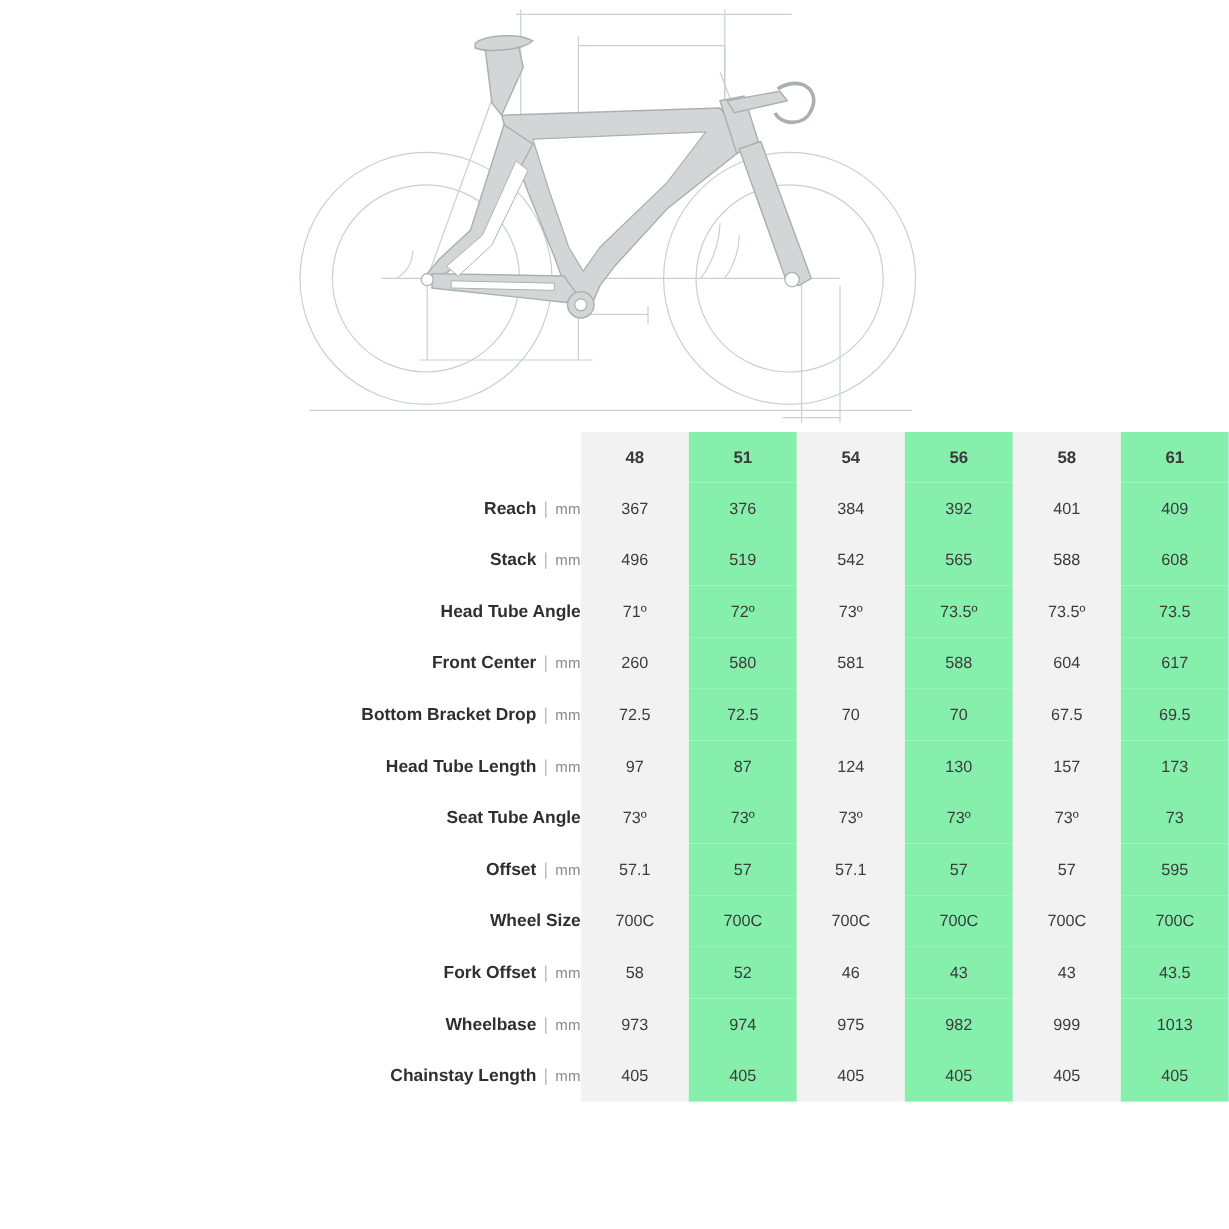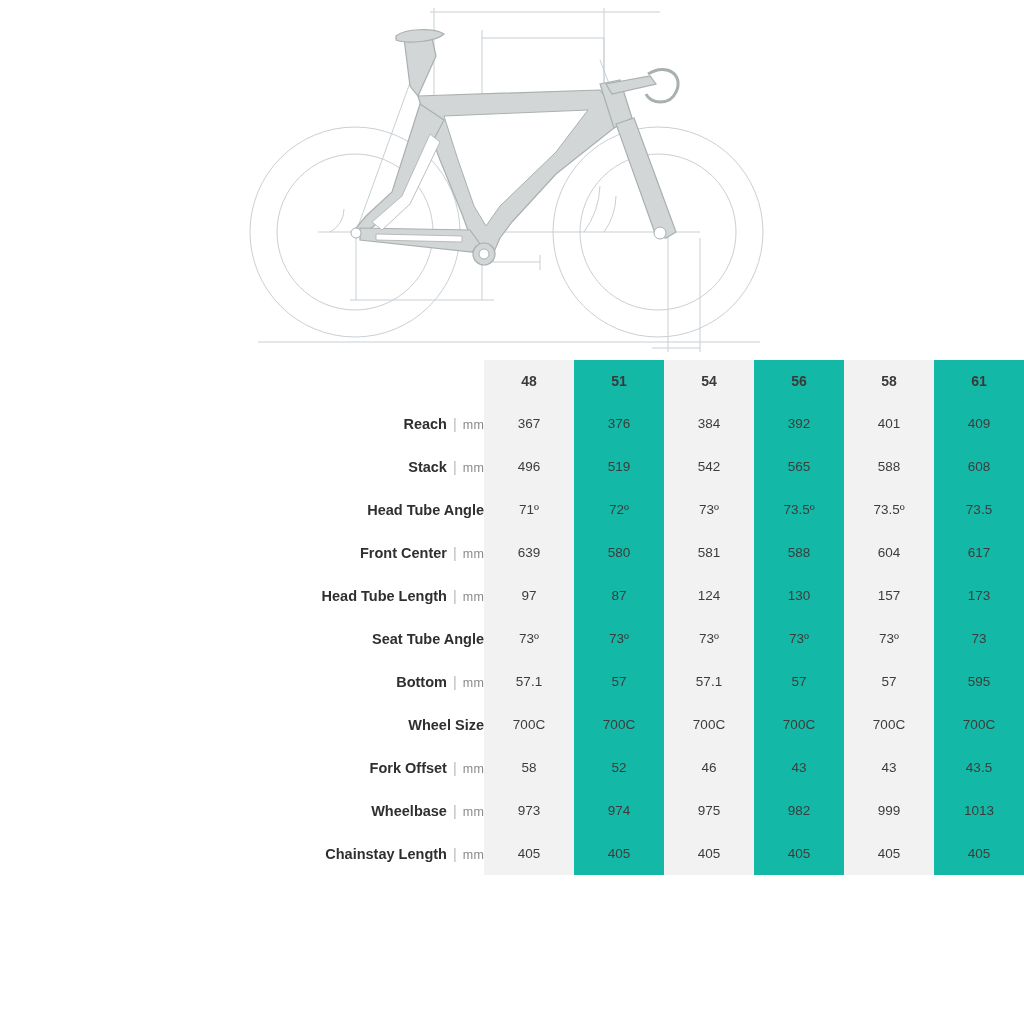--- a/index.html
+++ b/index.html
@@ -73,21 +73,21 @@
   }
   .val {
     text-align: center;
     font-size: 13.5px;
     color: #3c3c3c;
     height: 43px;
     vertical-align: middle;
   }
   
   .shade { background: #f2f2f2; }
-  .plain { background: #14b8a6; }
+  .plain { background: #86efac; }
 
   .label-cell-wrap {
     display: block;
     padding-left: 226px;
   }
 </style>
 </head>
 <body>
 
 <div class="diagram-wrap">
@@ -251,28 +251,41 @@
       <td class="val shade">73.5º</td>
       <td class="val plain">73.5</td>
     </tr>
 
     <tr>
       <td class="row-label">
         <span class="label-cell-wrap">
           <span>Front Center</span><span class="sep"> | </span><span class="unit">mm</span>
         </span>
       </td>
-      <td class="val shade">639</td>
+      <td class="val shade">260</td>
       <td class="val plain">580</td>
       <td class="val shade">581</td>
       <td class="val plain">588</td>
       <td class="val shade">604</td>
       <td class="val plain">617</td>
     </tr>
 
+    <tr>
+      <td class="row-label">
+        <span class="label-cell-wrap">
+          <span>Bottom Bracket Drop</span><span class="sep"> | </span><span class="unit">mm</span>
+        </span>
+      </td>
+      <td class="val shade">72.5</td>
+      <td class="val plain">72.5</td>
+      <td class="val shade">70</td>
+      <td class="val plain">70</td>
+      <td class="val shade">67.5</td>
+      <td class="val plain">69.5</td>
+    </tr>
 
     <tr>
       <td class="row-label">
         <span class="label-cell-wrap">
           <span>Head Tube Length</span><span class="sep"> | </span><span class="unit">mm</span>
         </span>
       </td>
       <td class="val shade">97</td>
       <td class="val plain">87</td>
       <td class="val shade">124</td>
@@ -293,21 +306,21 @@
       <td class="val shade">73º</td>
       <td class="val plain">73º</td>
       <td class="val shade">73º</td>
       <td class="val plain">73</td>
     </tr>
 
 
     <tr>
       <td class="row-label">
         <span class="label-cell-wrap">
-          <span>Bottom</span><span class="sep"> | </span><span class="unit">mm</span>
+          <span>Offset</span><span class="sep"> | </span><span class="unit">mm</span>
         </span>
       </td>
       <td class="val shade">57.1</td>
       <td class="val plain">57</td>
       <td class="val shade">57.1</td>
       <td class="val plain">57</td>
       <td class="val shade">57</td>
       <td class="val plain">595</td>
     </tr>
 

